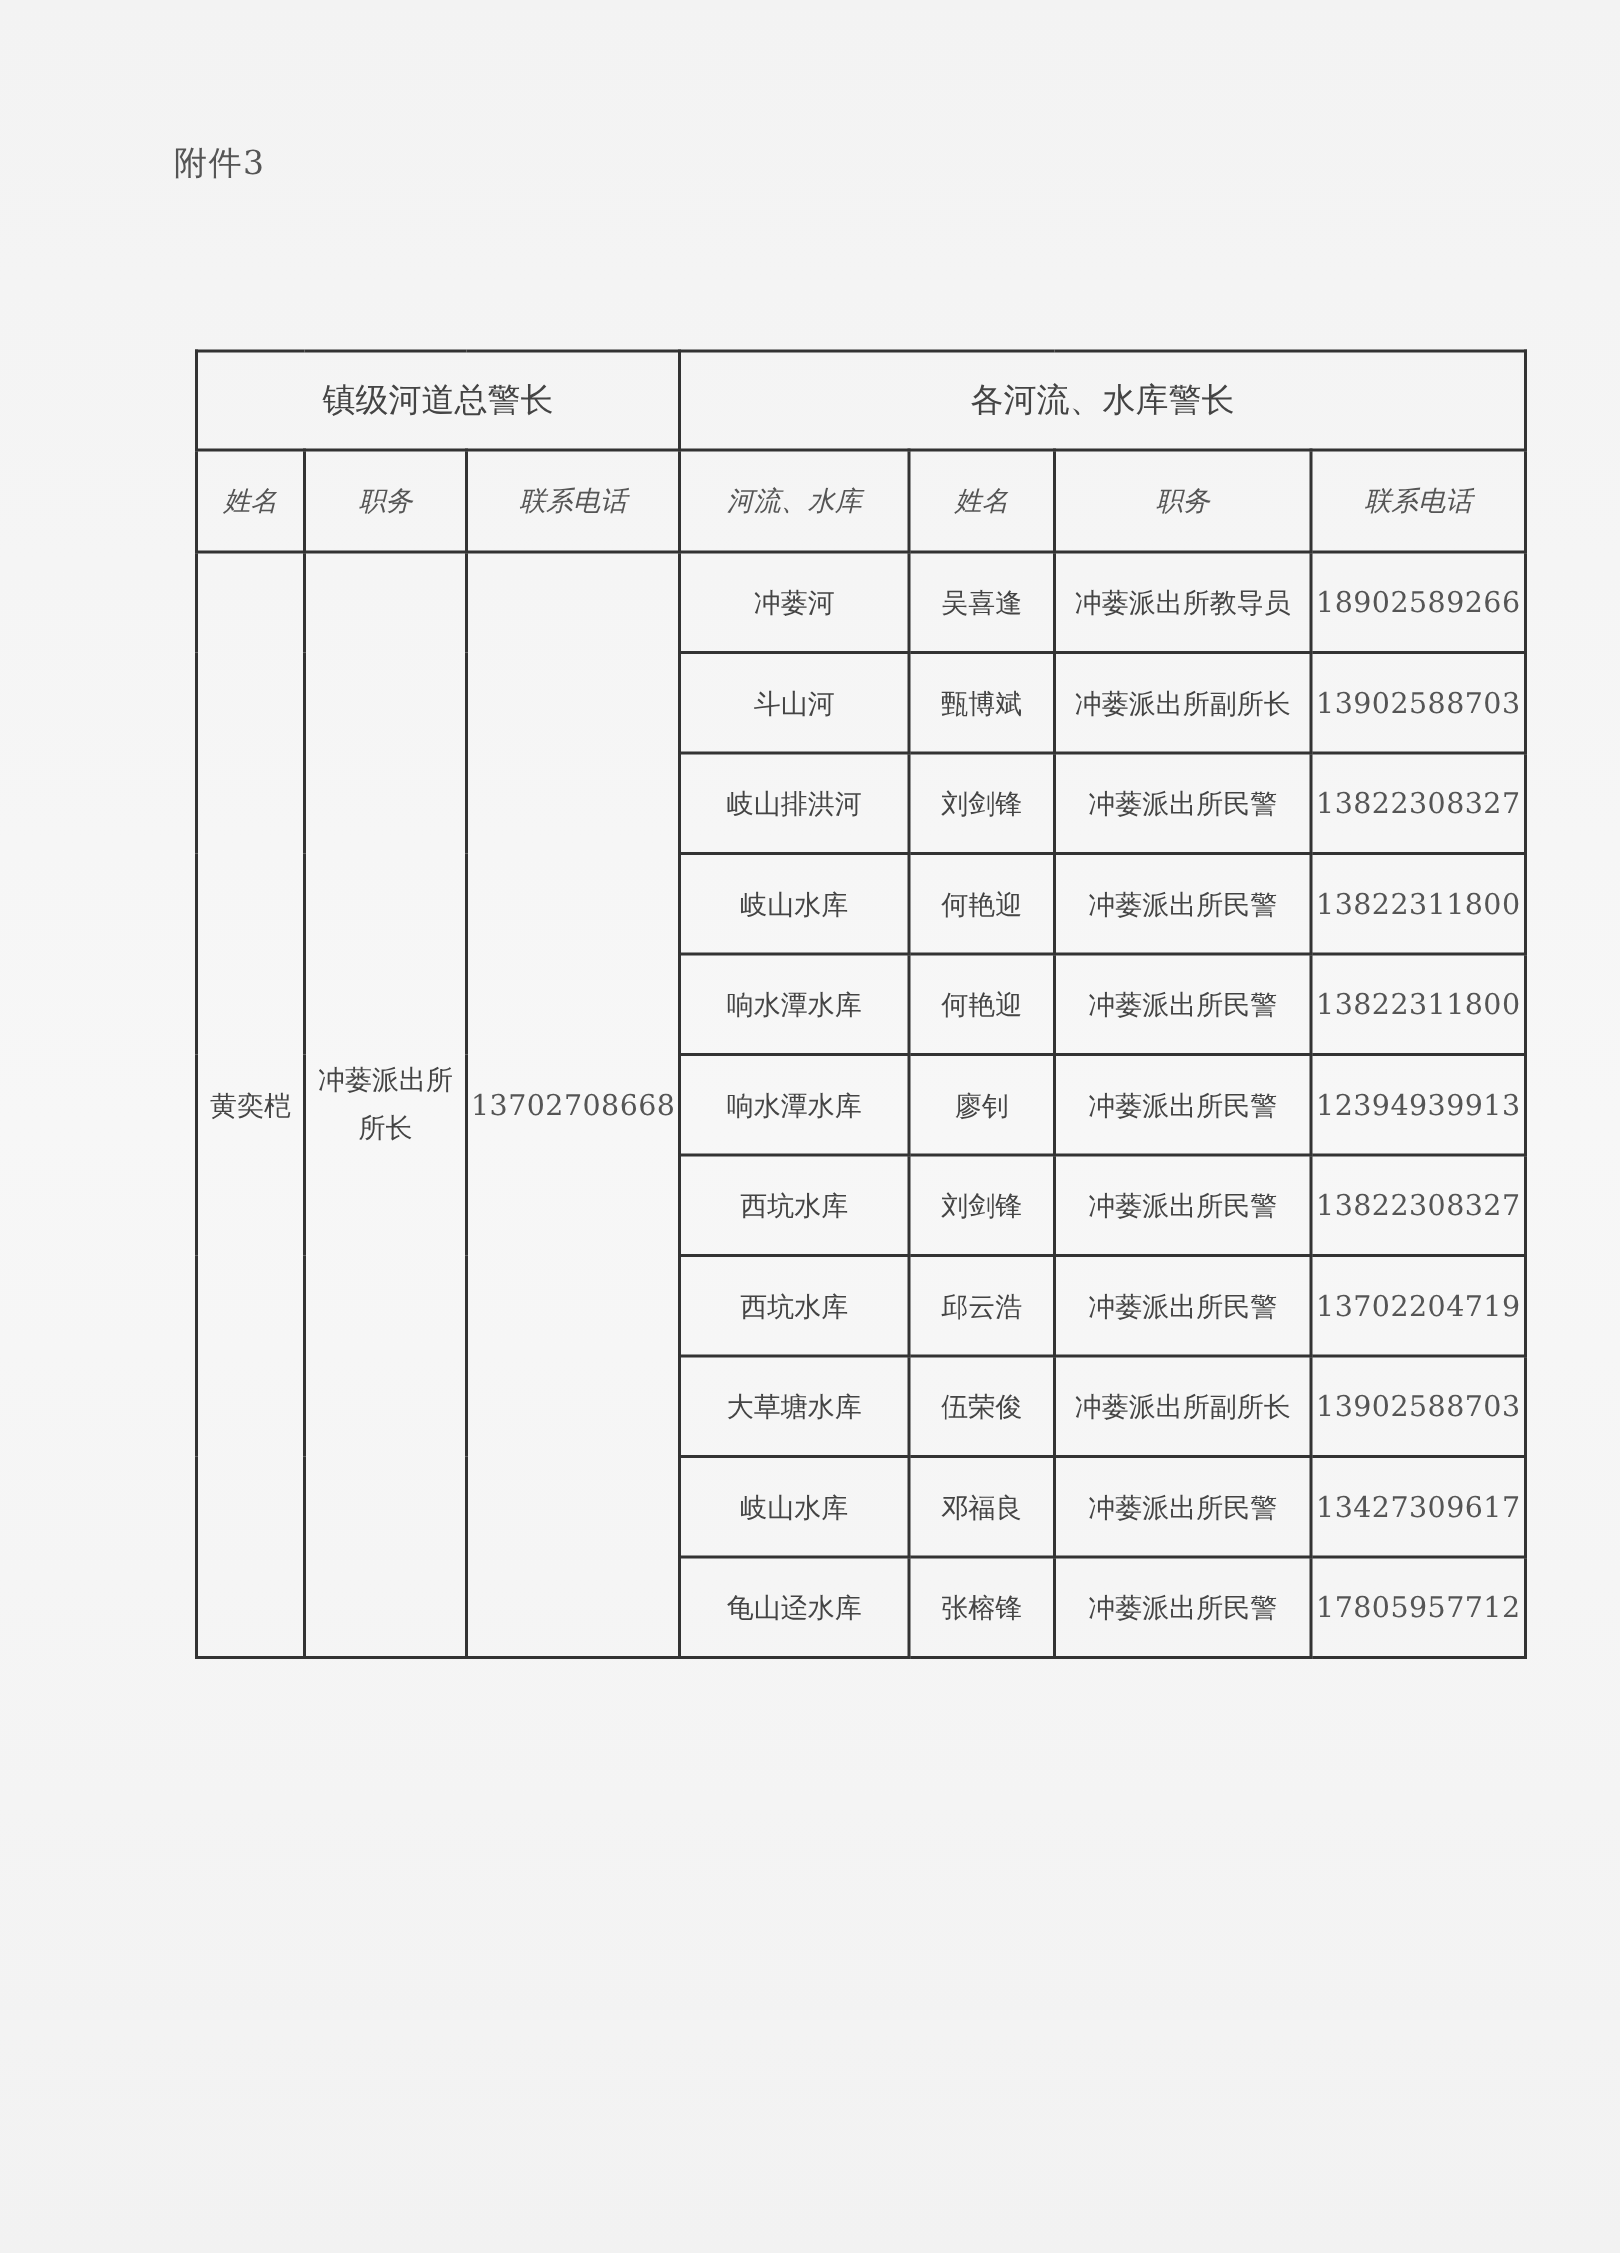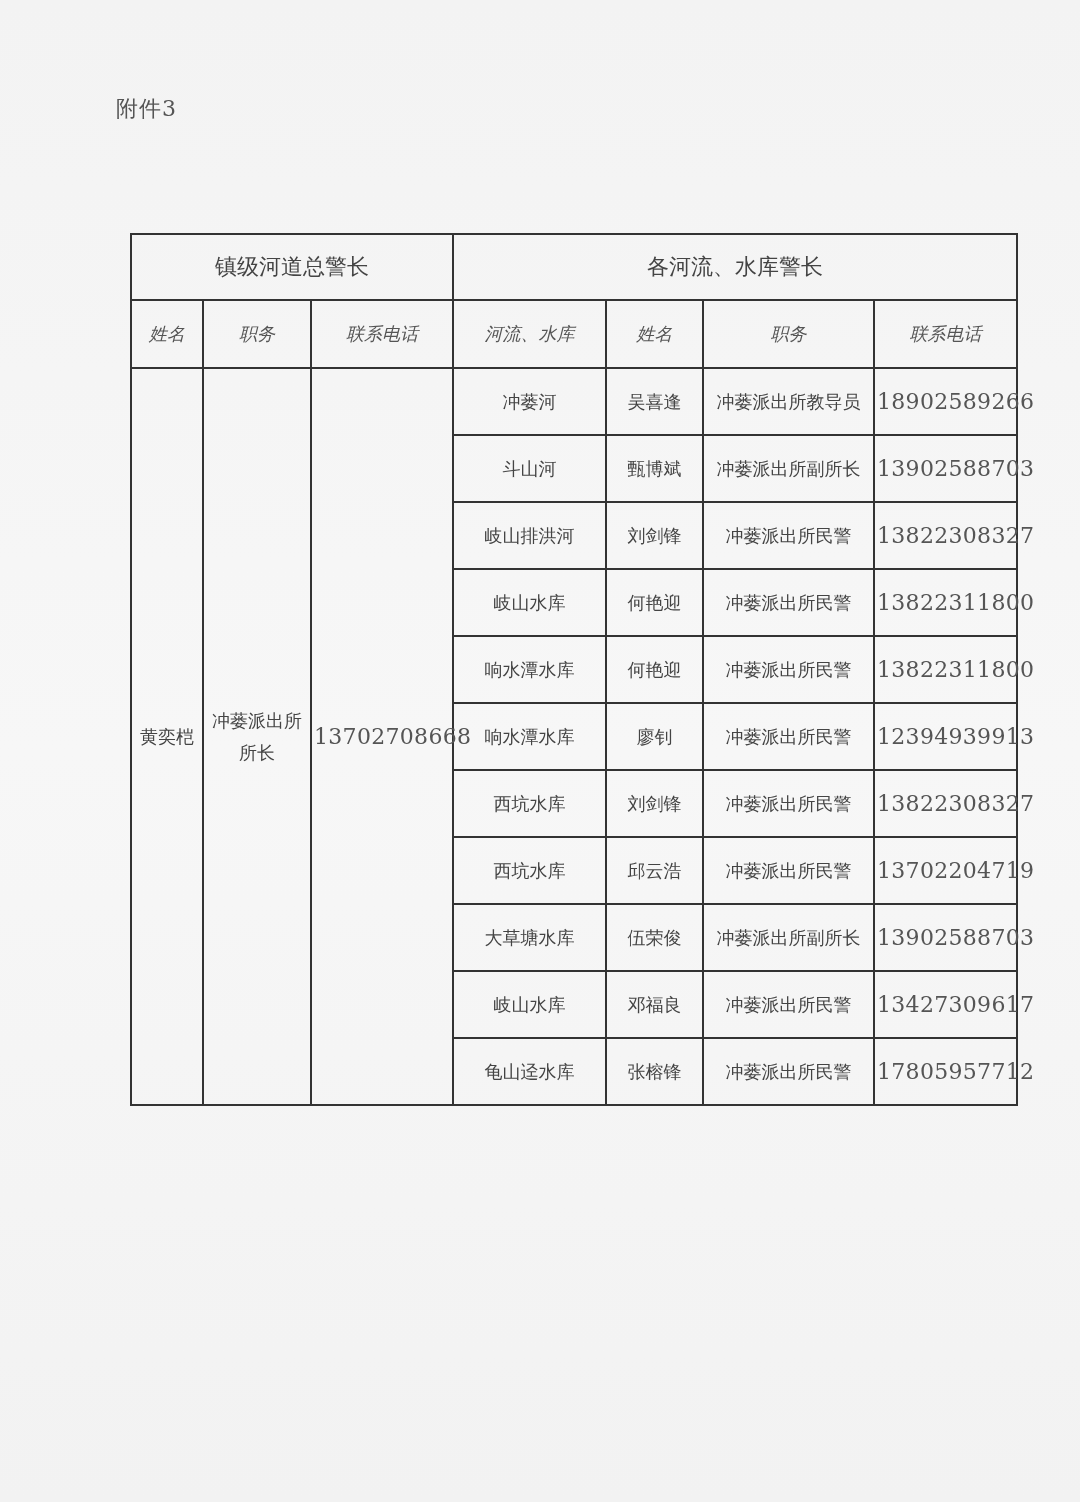--- a/index.html
+++ b/index.html
@@ -33,21 +33,21 @@
   }
   table.roster td, table.roster th {
     border: 2px solid #333;
     text-align: center; vertical-align: middle;
     font-weight: normal;
     padding: 0 2px;
   }
   .group-row th { height: 64px; font-size: 22px; color: #444; }
   .head-row th { height: 66px; font-size: 18px; color: #555; font-style: italic; }
   .data-row td { height: 65px; }
-  .phone { font-size: 22px; color: #555; letter-spacing: 0.3px; }
+  .phone { font-size: 19px; color: #555; letter-spacing: 0.3px; }
   .chief-duty { line-height: 32px; }
 </style>
 </head>
 <body>
 
 <div class="page">
   <div class="attachment">附件3</div>
 
   <table class="roster">
     <colgroup>

